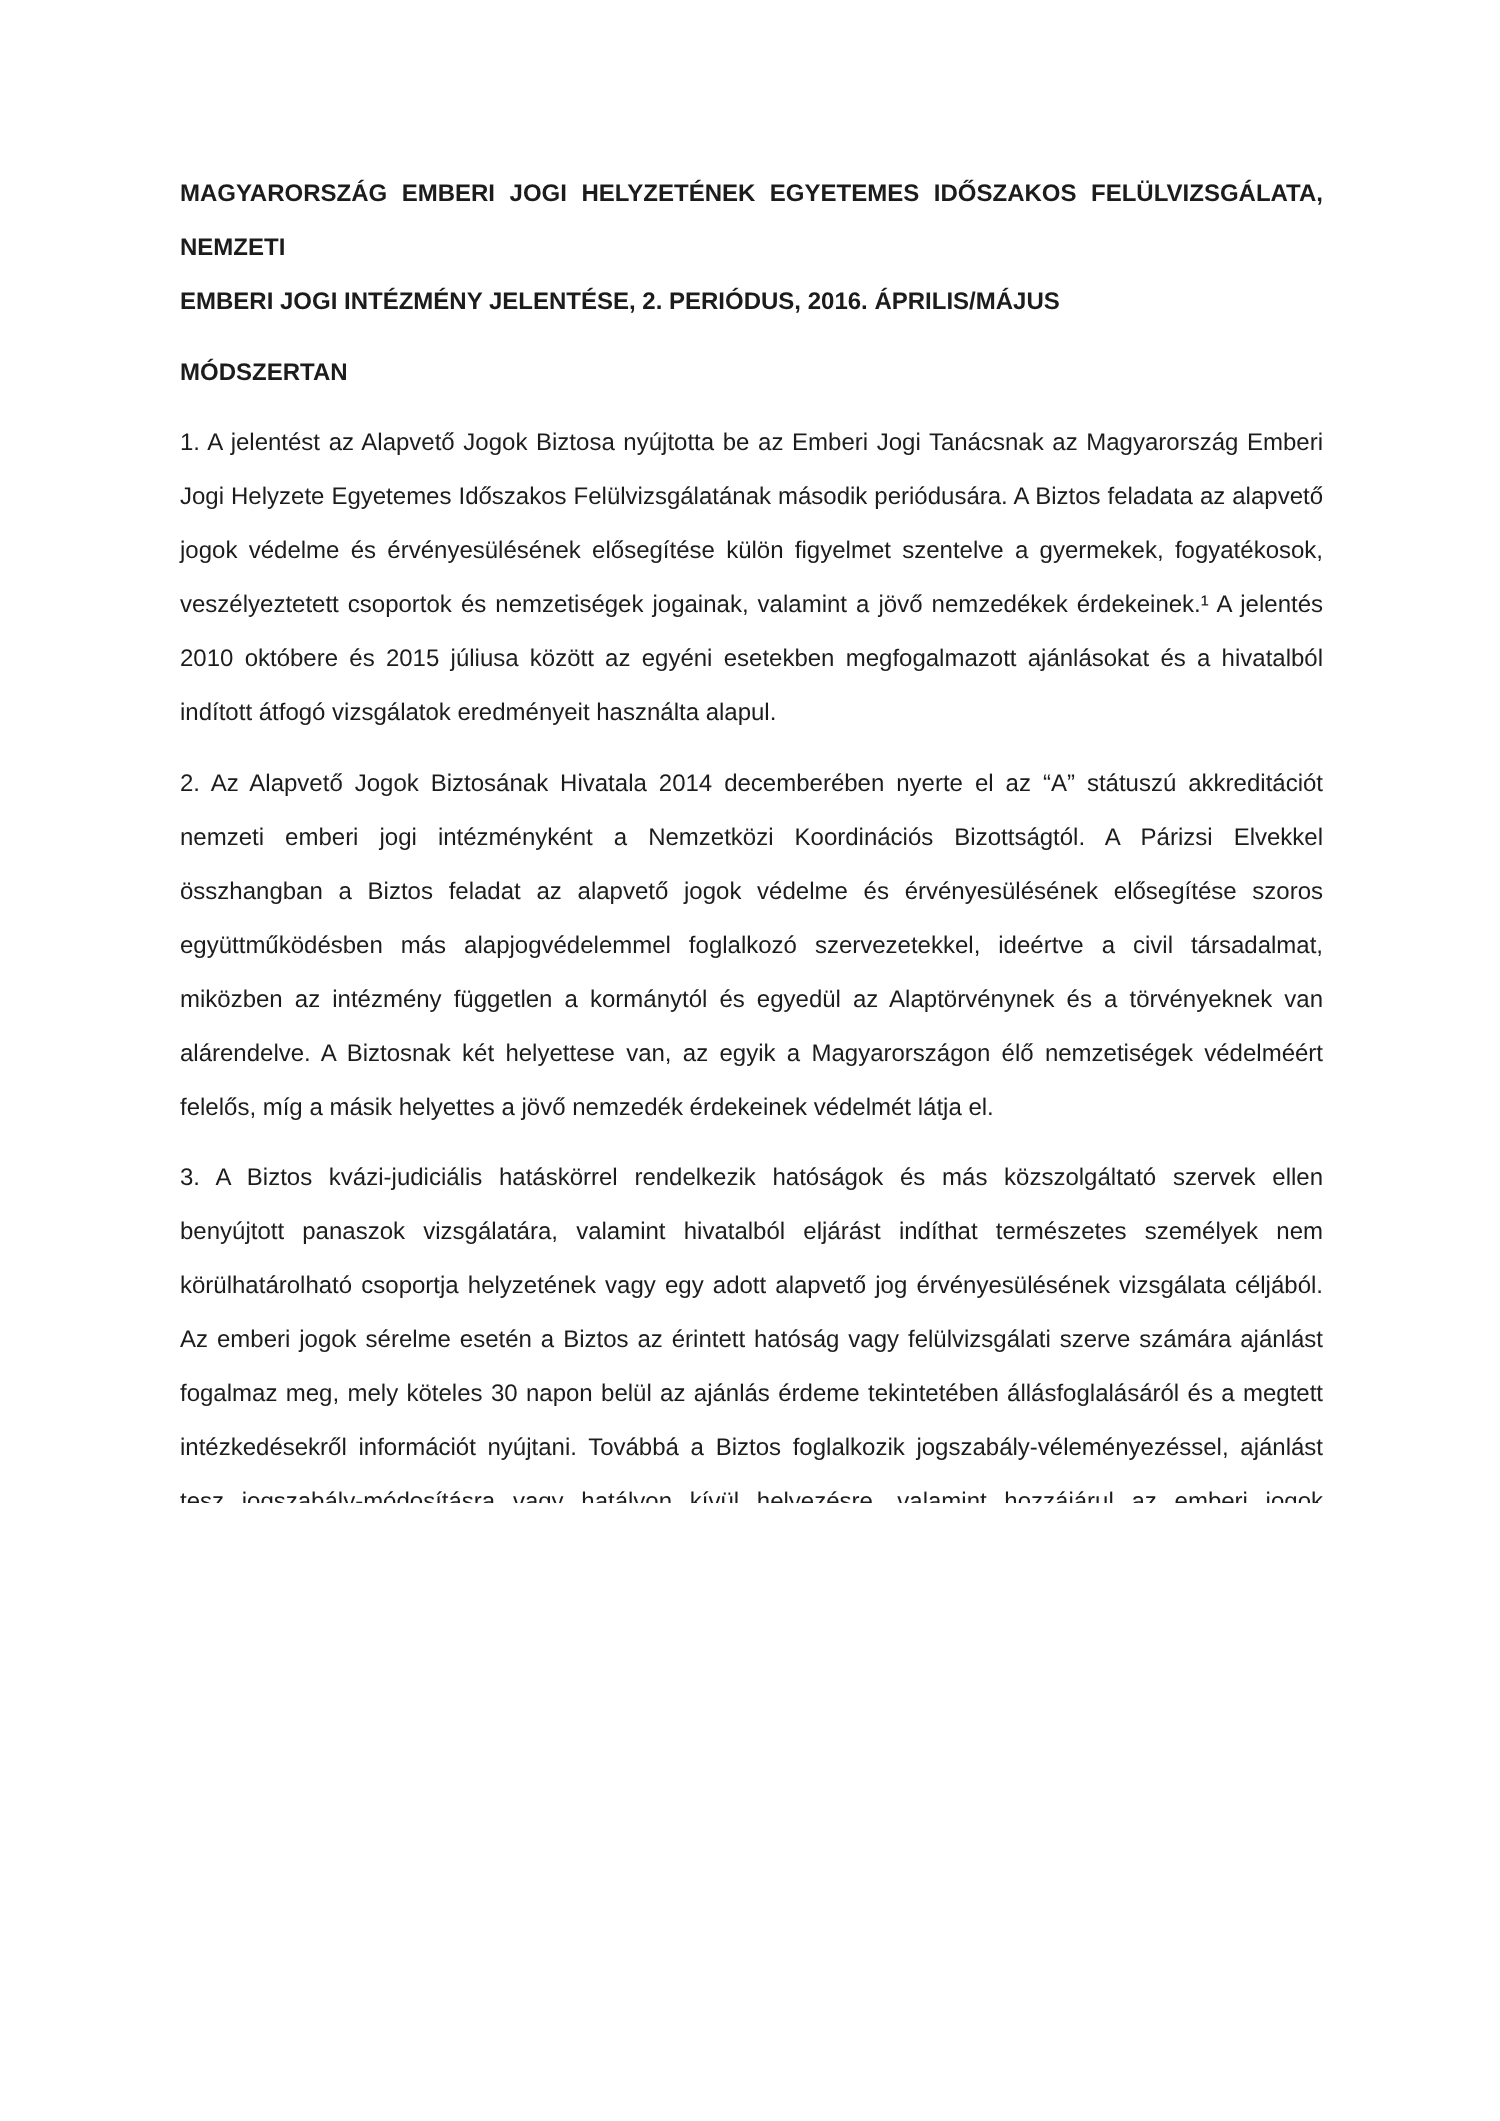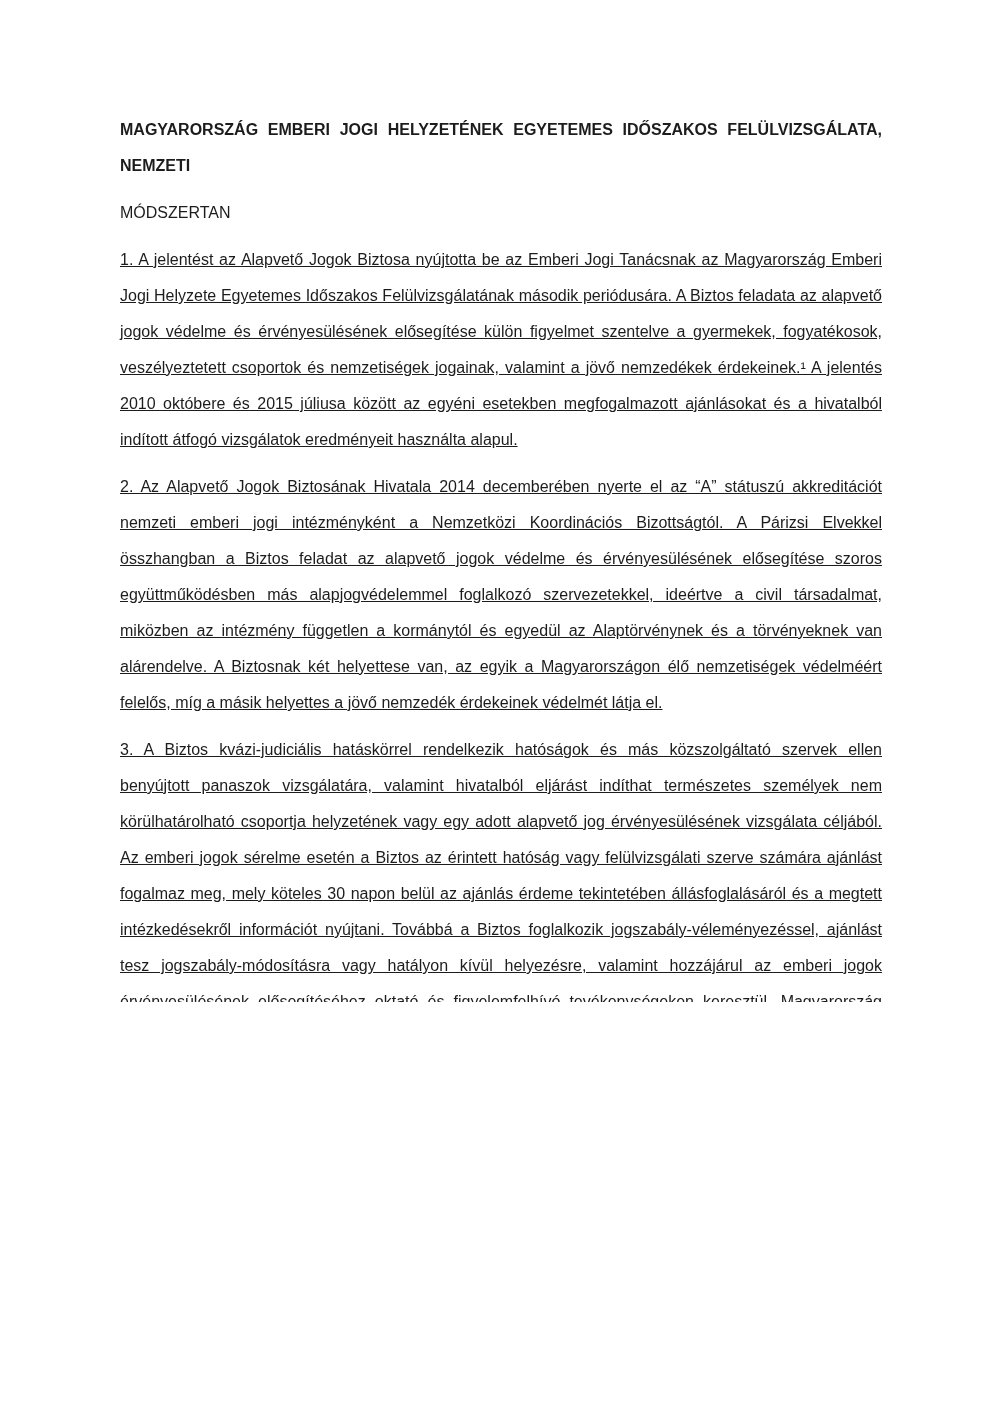--- a/index.html
+++ b/index.html
@@ -32,30 +32,29 @@
   }
   .doc-title .tline {
     display: block;
   }
   .doc-title .tline.just {
     text-align: justify;
     text-align-last: justify;
   }
   .heading {
     font-size: 16px;
-    font-weight: normal;
+    font-weight: bold;
     line-height: 36px;
     margin: 0 0 11px 0;
   }
   .body-par {
     font-size: 16px;
     line-height: 36px;
     margin: 0 0 11px 0;
     text-align: justify;
-    text-decoration: underline;
   }
   .footnote-area {
     position: absolute;
     left: 120px;
     top: 1237px;
     width: 762px;
   }
   .footnote-rule {
     width: 243px;
     height: 0;
@@ -83,20 +82,21 @@
 </style>
 </head>
 <body>
 
 <div class="page">
 
   <div class="content">
 
     <h1 class="doc-title">
       <span class="tline just">MAGYARORSZÁG EMBERI JOGI HELYZETÉNEK EGYETEMES IDŐSZAKOS FELÜLVIZSGÁLATA, NEMZETI</span>
+      <span class="tline">EMBERI JOGI INTÉZMÉNY JELENTÉSE, 2. PERIÓDUS, 2016. ÁPRILIS/MÁJUS</span>
     </h1>
 
     <h2 class="heading">MÓDSZERTAN</h2>
 
     <p class="body-par">1. A jelentést az Alapvető Jogok Biztosa nyújtotta be az Emberi Jogi Tanácsnak az Magyarország Emberi Jogi Helyzete Egyetemes Időszakos Felülvizsgálatának második periódusára. A Biztos feladata az alapvető jogok védelme és érvényesülésének elősegítése külön figyelmet szentelve a gyermekek, fogyatékosok, veszélyeztetett csoportok és nemzetiségek jogainak, valamint a jövő nemzedékek érdekeinek.¹ A jelentés 2010 októbere és 2015 júliusa között az egyéni esetekben megfogalmazott ajánlásokat és a hivatalból indított átfogó vizsgálatok eredményeit használta alapul.</p>
 
 
     <p class="body-par">2. Az Alapvető Jogok Biztosának Hivatala 2014 decemberében nyerte el az “A” státuszú akkreditációt nemzeti emberi jogi intézményként a Nemzetközi Koordinációs Bizottságtól. A Párizsi Elvekkel összhangban a Biztos feladat az alapvető jogok védelme és érvényesülésének elősegítése szoros együttműködésben más alapjogvédelemmel foglalkozó szervezetekkel, ideértve a civil társadalmat, miközben az intézmény független a kormánytól és egyedül az Alaptörvénynek és a törvényeknek van alárendelve. A Biztosnak két helyettese van, az egyik a Magyarországon élő nemzetiségek védelméért felelős, míg a másik helyettes a jövő nemzedék érdekeinek védelmét látja el.</p>
 
     <p class="body-par">3. A Biztos kvázi-judiciális hatáskörrel rendelkezik hatóságok és más közszolgáltató szervek ellen benyújtott panaszok vizsgálatára, valamint hivatalból eljárást indíthat természetes személyek nem körülhatárolható csoportja helyzetének vagy egy adott alapvető jog érvényesülésének vizsgálata céljából. Az emberi jogok sérelme esetén a Biztos az érintett hatóság vagy felülvizsgálati szerve számára ajánlást fogalmaz meg, mely köteles 30 napon belül az ajánlás érdeme tekintetében állásfoglalásáról és a megtett intézkedésekről információt nyújtani. Továbbá a Biztos foglalkozik jogszabály-véleményezéssel, ajánlást tesz jogszabály-módosításra vagy hatályon kívül helyezésre, valamint hozzájárul az emberi jogok érvényesülésének elősegítéséhez oktató és figyelemfelhívó tevékenységeken keresztül. Magyarország nemzetközi kötelezettségei tekintetében pedig támogatja a nemzetközi egyezmények ratifikációját és végrehajtását.  [R.94.17- R.94.27; R.95.15]</p>

